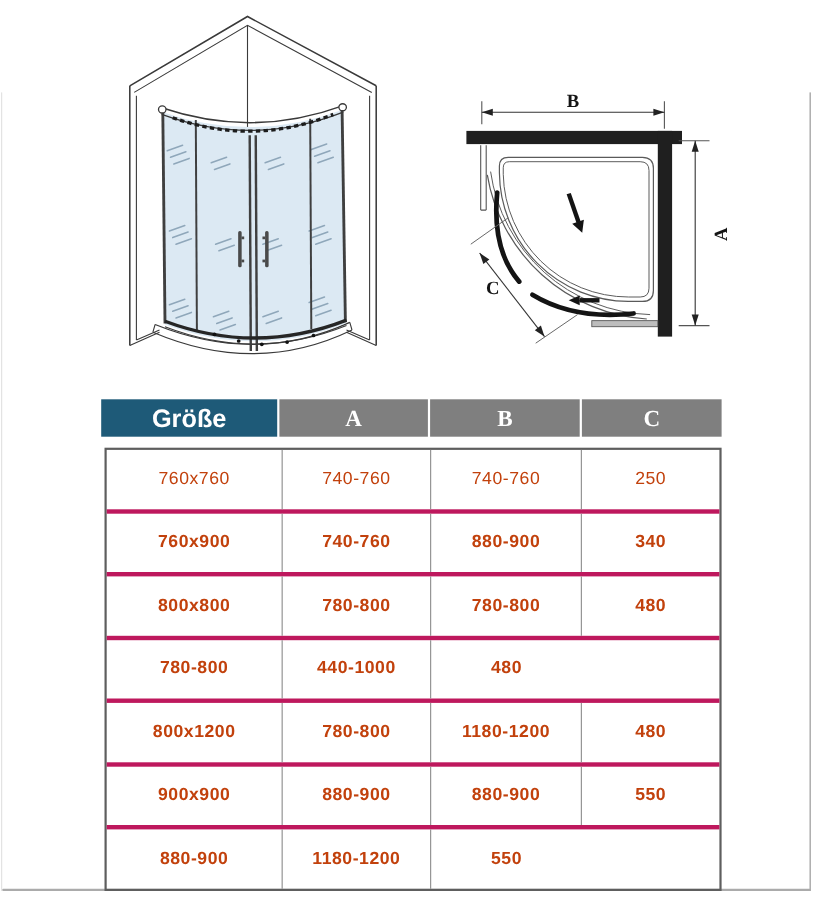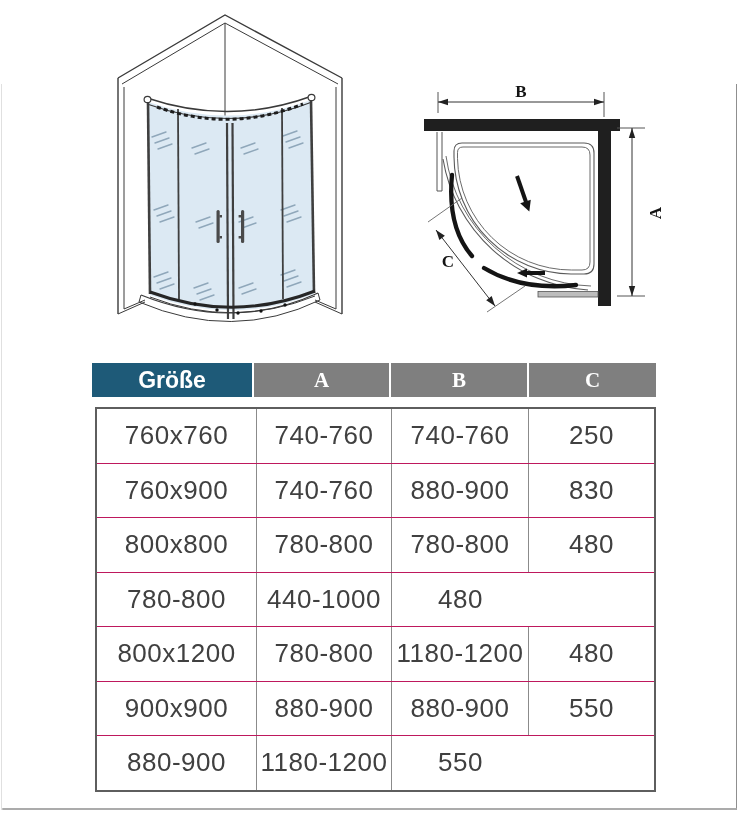--- a/index.html
+++ b/index.html
@@ -19,23 +19,23 @@
   #spec-table{position:absolute;left:92px;top:363px;width:566px;}
   .thead{display:flex;gap:2px;height:34px;}
   .hcell{display:flex;align-items:center;justify-content:center;color:#fff;}
   .hcell.size{width:160px;background:#1E5A78;font-weight:bold;font-size:23px;
               font-family:"Liberation Sans",sans-serif;text-align:right;}
   .hcell.gray{background:#7F7F7F;font-family:"Liberation Serif","DejaVu Serif",serif;
               font-weight:bold;font-size:21px;}
   .hcell.a{width:135px;} .hcell.b{width:136px;} .hcell.c{width:127px;}
   .tbody{margin-left:3px;margin-top:10px;width:557px;border:2px solid #5e5e5e;}
   .trow{display:grid;grid-template-columns:160px 135px 137px 125px;height:53.5px;}
-  .trow + .trow{border-top:1px solid #be185d;}
+  .trow + .trow{border-top:4px solid #be185d;font-weight:bold;}
   .tcell{display:flex;align-items:center;justify-content:center;
-         border-right:1px solid #8b8b8b;font-size:26px;color:#404040;
+         border-right:1px solid #8b8b8b;font-size:16px;color:#c2410c;
          letter-spacing:0.5px;white-space:nowrap;overflow:hidden;}
   .tcell:last-child{border-right:none;}
 
   svg text.dimlabel{font-family:"Liberation Serif","DejaVu Serif",serif;font-weight:bold;
         font-size:17px;fill:#141414;}
 </style>
 </head>
 <body>
 
 <div id="stage">
@@ -185,21 +185,21 @@
       <div class="trow">
         <div class="tcell">760x760</div>
         <div class="tcell">740-760</div>
         <div class="tcell">740-760</div>
         <div class="tcell">250</div>
       </div>
       <div class="trow">
         <div class="tcell">760x900</div>
         <div class="tcell">740-760</div>
         <div class="tcell">880-900</div>
-        <div class="tcell">830</div>
+        <div class="tcell">340</div>
       </div>
       <div class="trow">
         <div class="tcell">800x800</div>
         <div class="tcell">780-800</div>
         <div class="tcell">780-800</div>
         <div class="tcell">480</div>
       </div>
       <div class="trow">
         <div class="tcell">780-800</div>
         <div class="tcell">440-1000</div>

